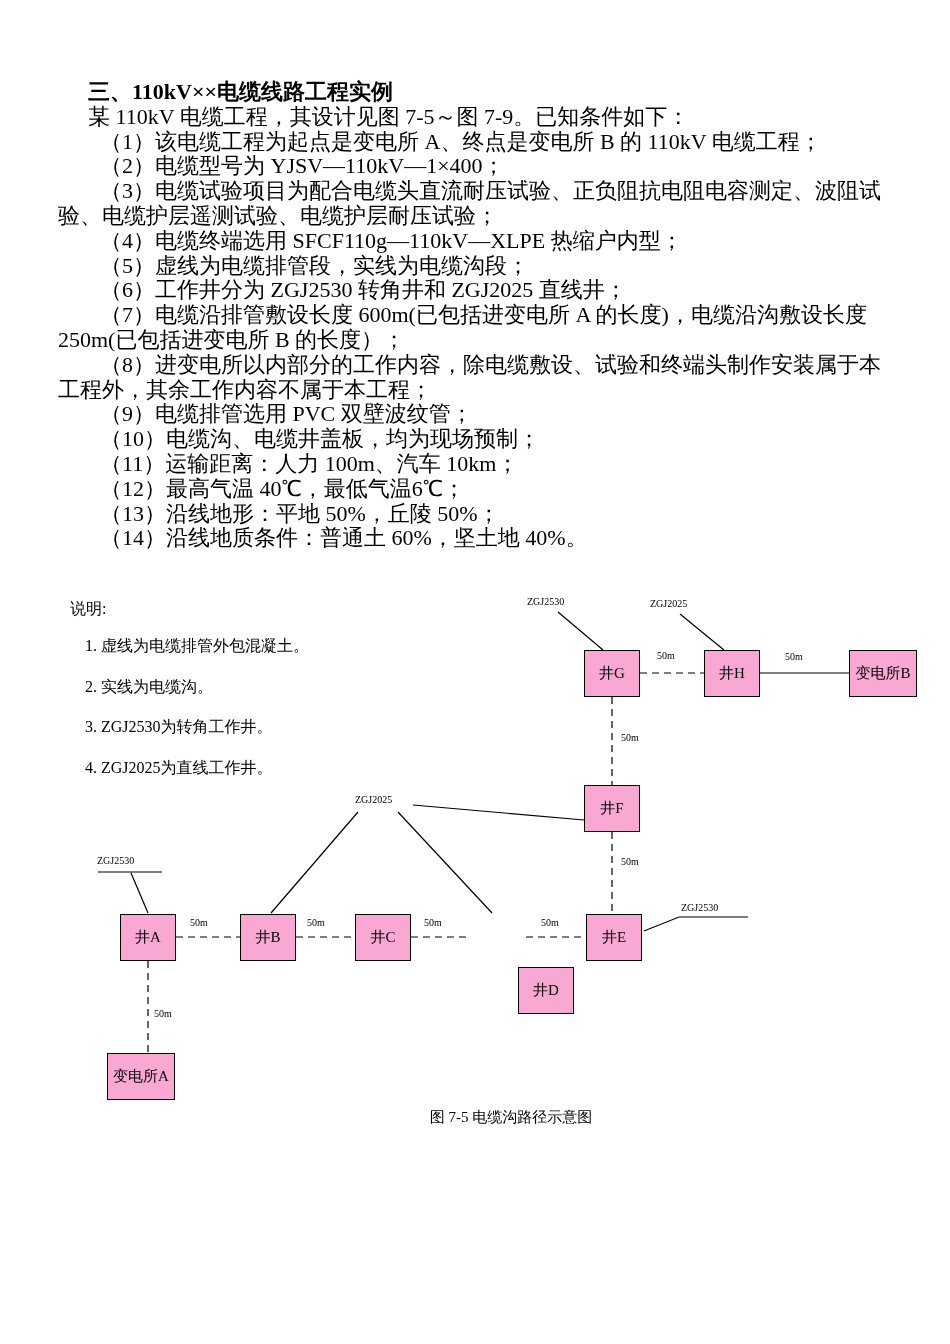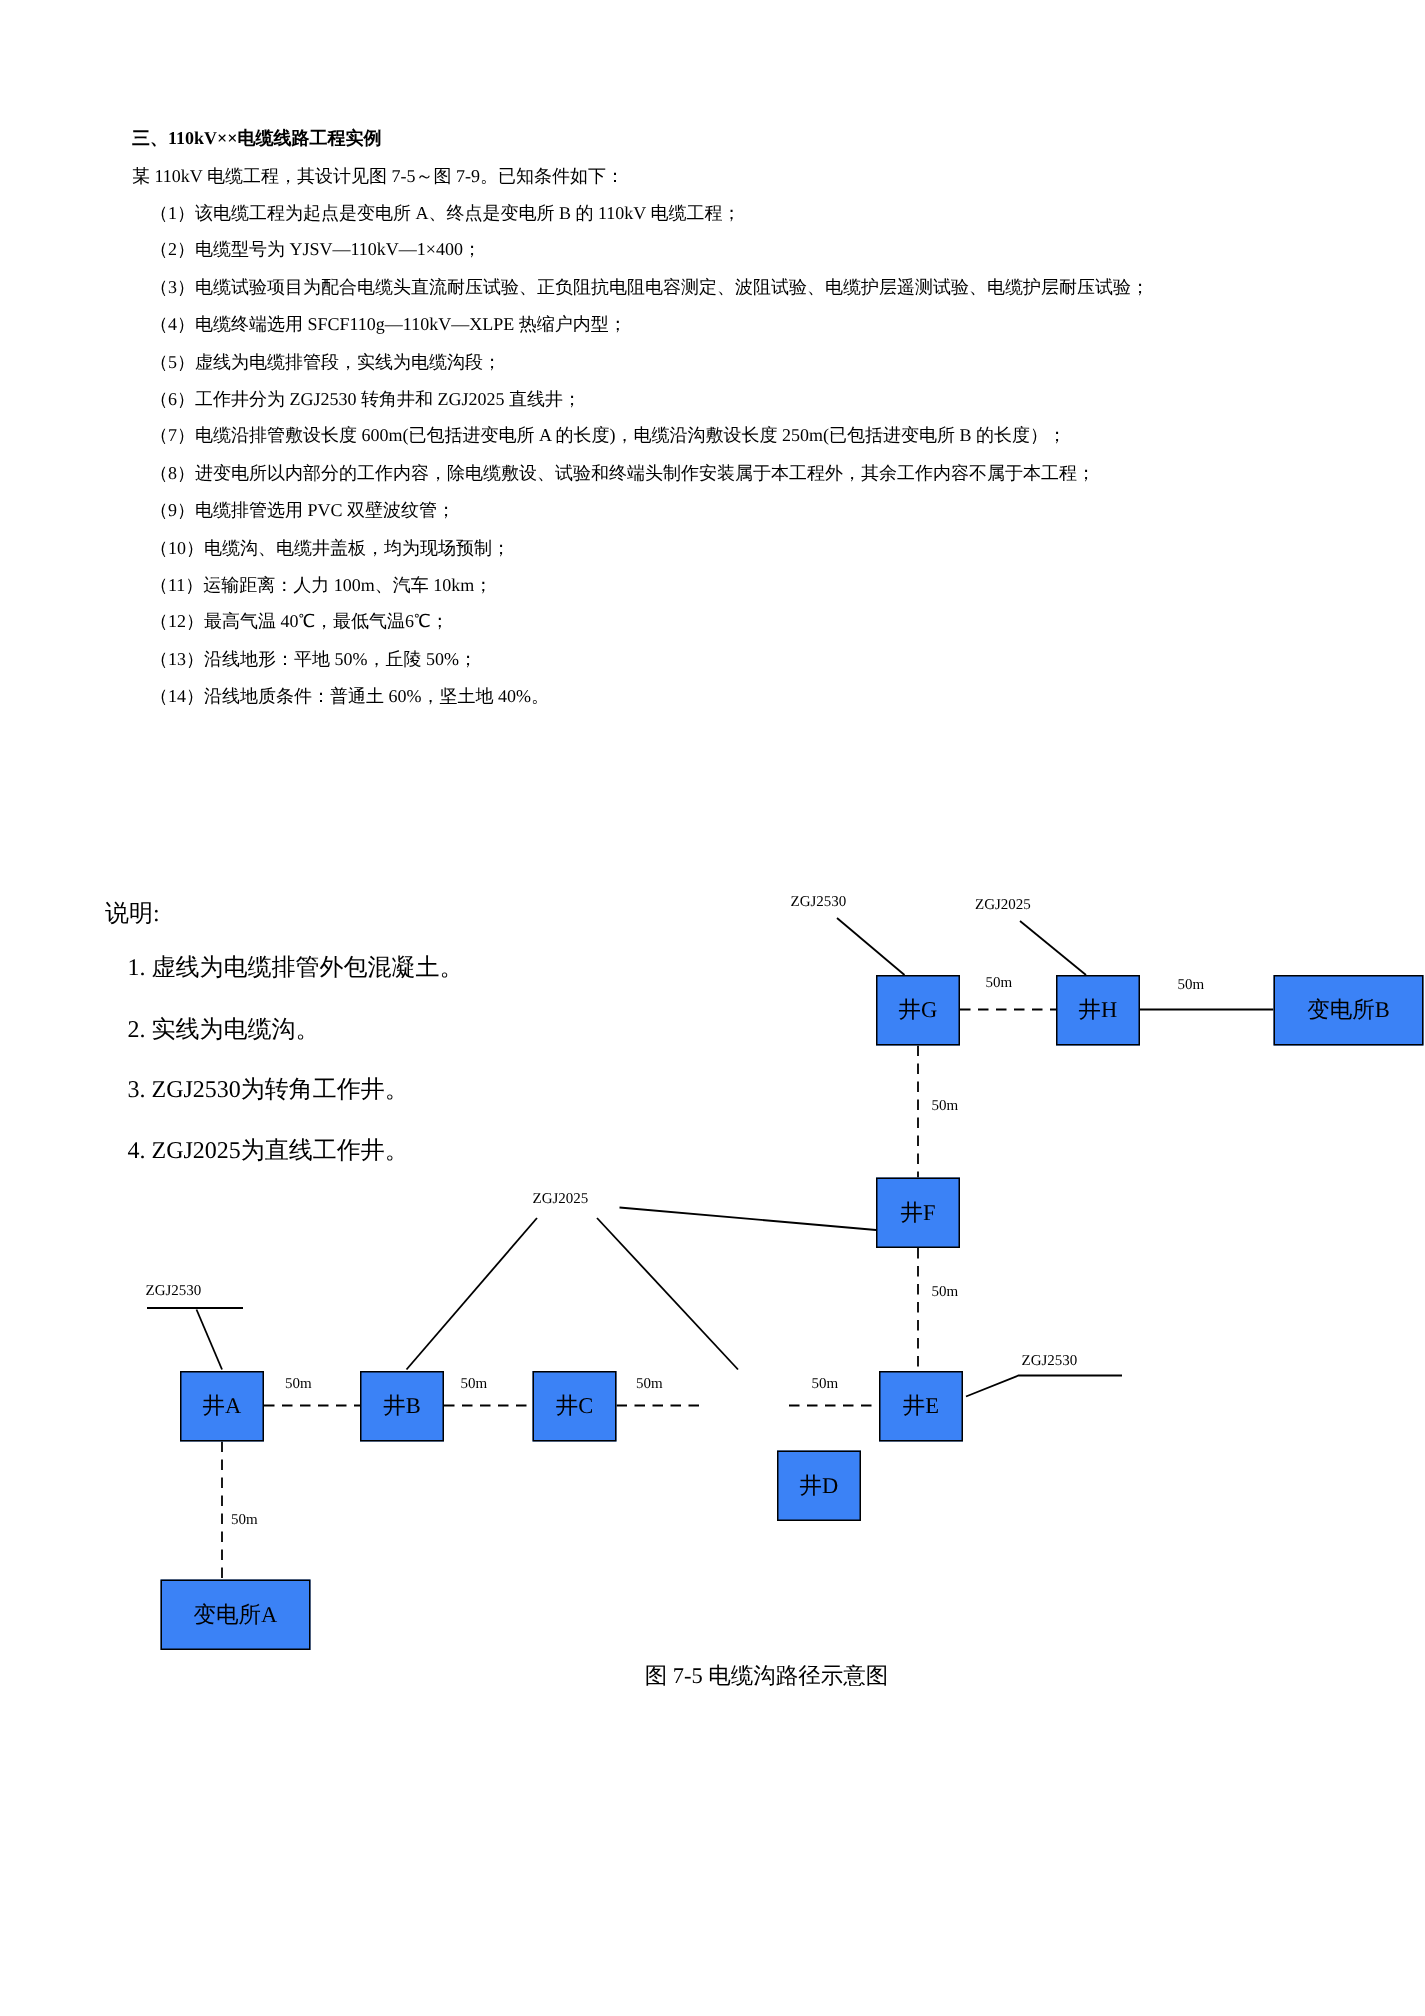--- a/index.html
+++ b/index.html
@@ -2,38 +2,38 @@
 <html><head>
 <meta charset="utf-8">
 <style>
   html,body{margin:0;padding:0;background:#fff;}
   .page{
     position:relative;width:950px;height:1344px;background:#fff;
     font-family:"Liberation Serif","DejaVu Serif",serif;color:#000;overflow:hidden;
   }
   .content{
     position:absolute;left:58px;top:80px;width:834px;
-    font-size:12px;line-height:24.8px;
+    font-size:22px;line-height:24.8px;
   }
   .content p{margin:0;padding:0;}
   .doc-title{font-weight:bold;text-indent:30px;}
   .intro{text-indent:30px;}
   .item{text-indent:42px;font-family:Liberation Serif, serif;}
   .notes{position:absolute;left:58px;top:587px;font-size:16px;}
   .notes-label{margin:0;}
   .notes p{margin:12px;}
   .note-item{margin-left:27px !important;line-height:28.5px;}
   .diagram-svg{position:absolute;left:0;top:0;pointer-events:none;}
   .box{
-    position:absolute;border:1px solid #000;background:#3b82f6;
+    position:absolute;border:1px solid #000;background:#f9a8d4;
     display:flex;align-items:center;justify-content:center;
     font-size:15px;white-space:nowrap;box-sizing:border-box;
   }
   .well{width:56px;height:47px;}
-  .sub{width:100px;height:47px;}
+  .sub{width:68px;height:47px;}
   .lbl{position:absolute;font-size:10px;white-space:nowrap;line-height:16px;}
   .caption{position:absolute;left:0;top:1108px;width:950px;text-align:center;font-size:15px;margin-left:36px;}
 </style>
 </head>
 <body>
 
 <div class="page">
 
   <div class="content">
     <p class="doc-title">三、110kV××电缆线路工程实例</p>

